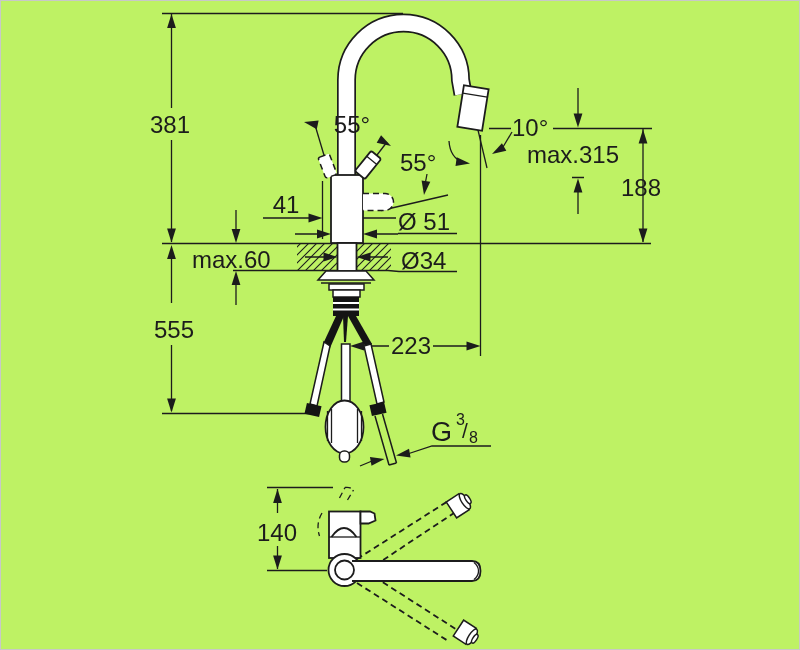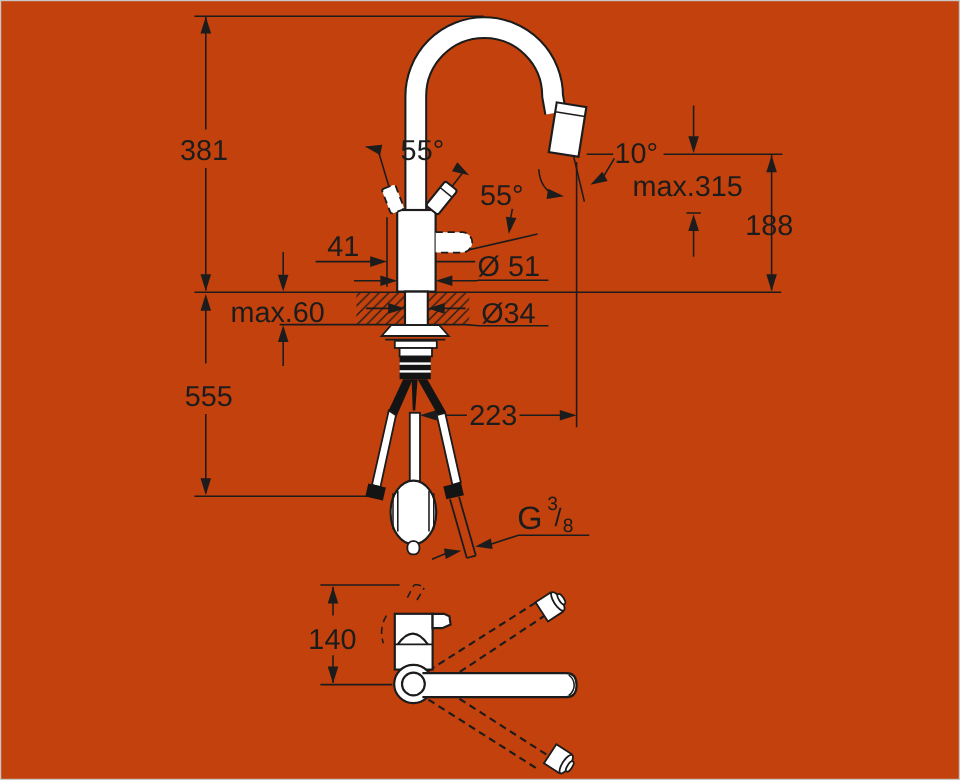--- a/index.html
+++ b/index.html
@@ -1,16 +1,16 @@
 <!DOCTYPE html>
 <html><head>
 <meta charset="utf-8">
 <style>
   html,body{margin:0;padding:0;background:#ffffff;}
-  .canvas{position:relative;width:800px;height:650px;background:#c2410c;overflow:hidden;
+  .canvas{position:relative;width:800px;height:650px;background:#bef264;overflow:hidden;
           font-family:"Liberation Sans", sans-serif;}
   svg{display:block;}
   text{fill:#1c1c1c;font-family:"Liberation Sans", sans-serif;font-size:24px;}
   text.small{font-size:16px;}
   text.big{font-size:27px;}
   text.slash{font-size:21px;}
   .thin{stroke:#1c1c1c;stroke-width:1.3;fill:none;}
   .obj{stroke:#1c1c1c;stroke-width:1.8;fill:none;}
   .objw{stroke:#1c1c1c;stroke-width:1.8;fill:#ffffff;}
   .objw2{stroke:#1c1c1c;stroke-width:1.5;fill:#ffffff;}

